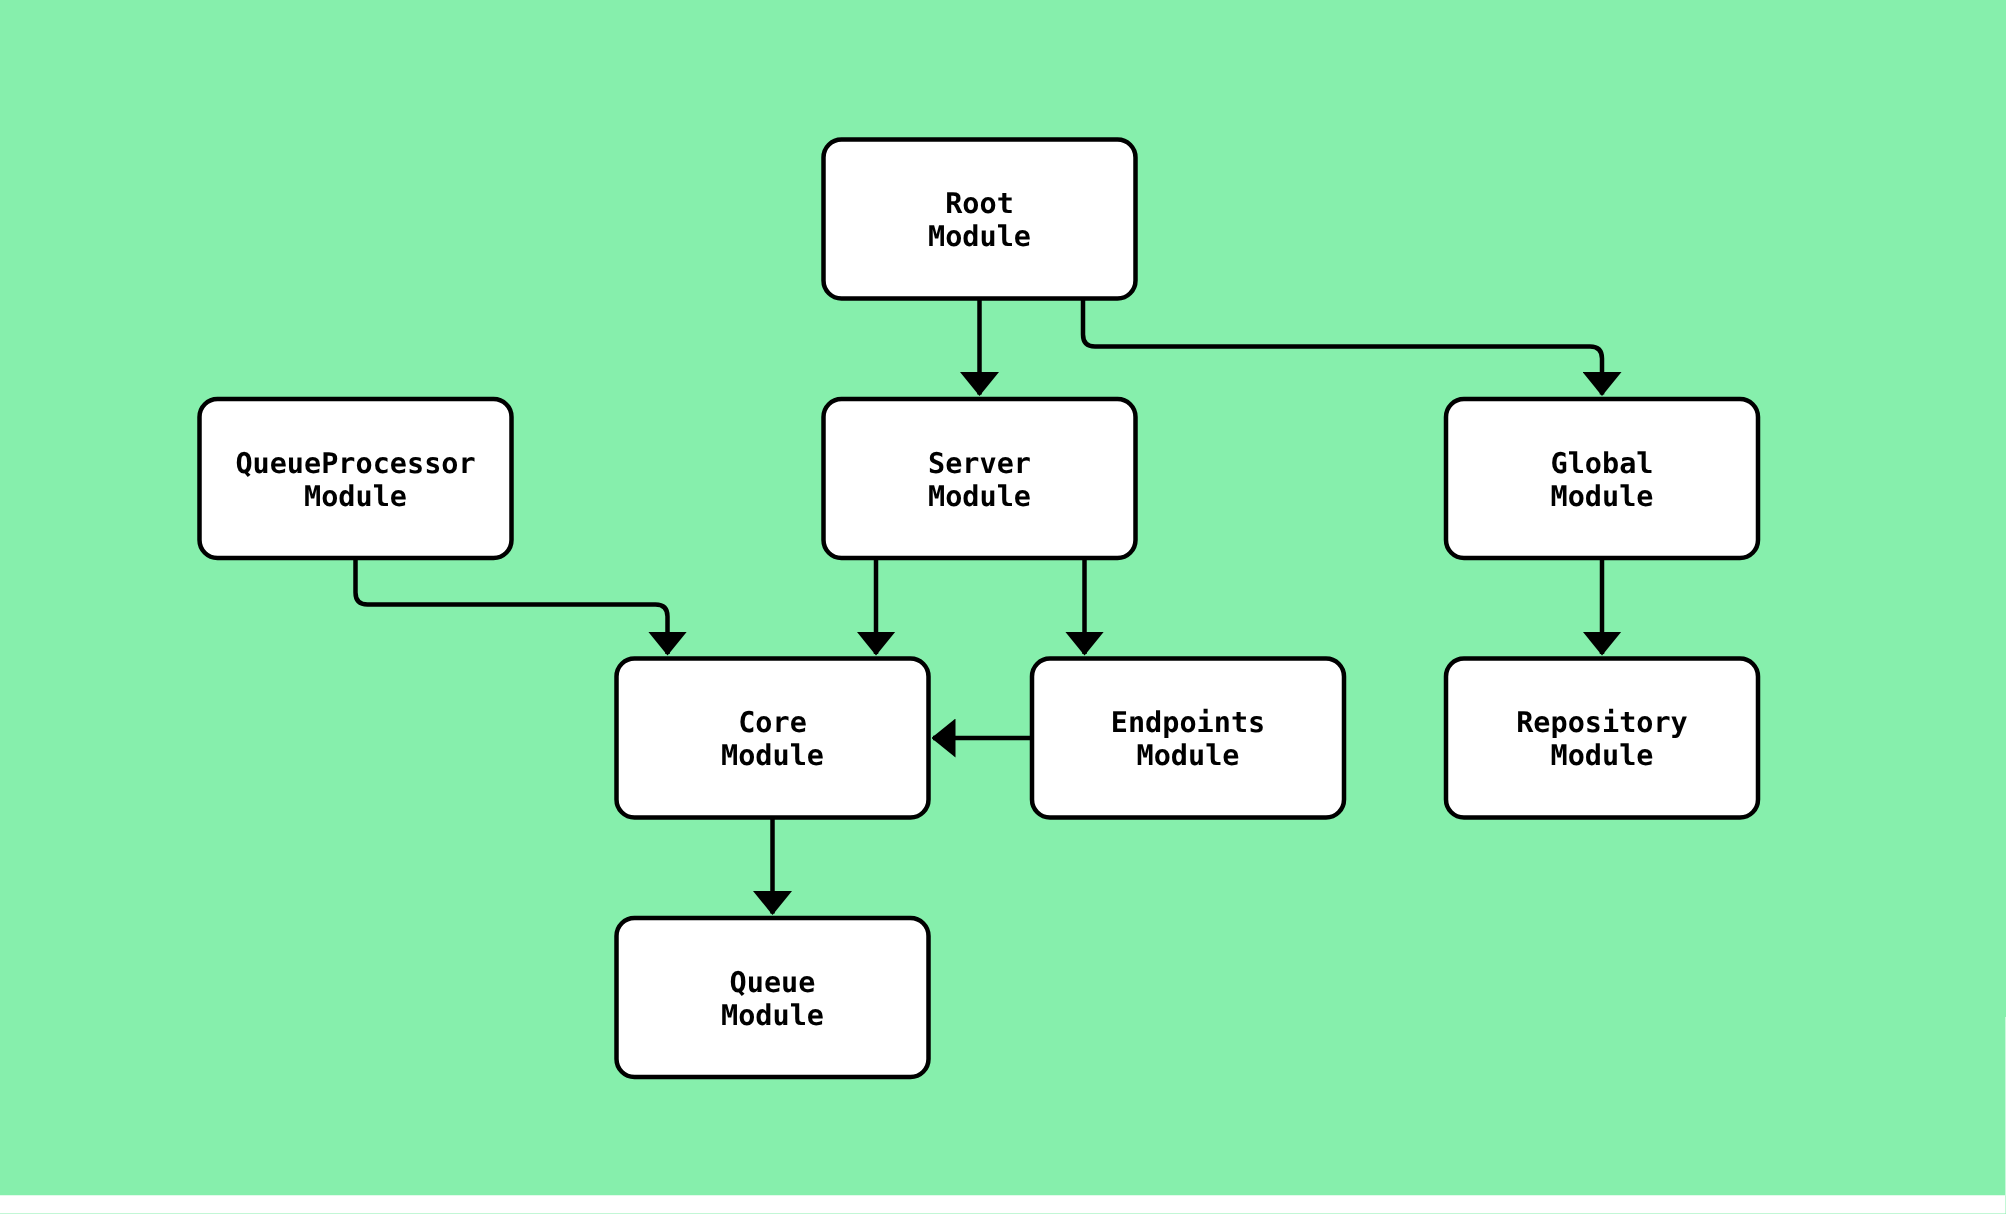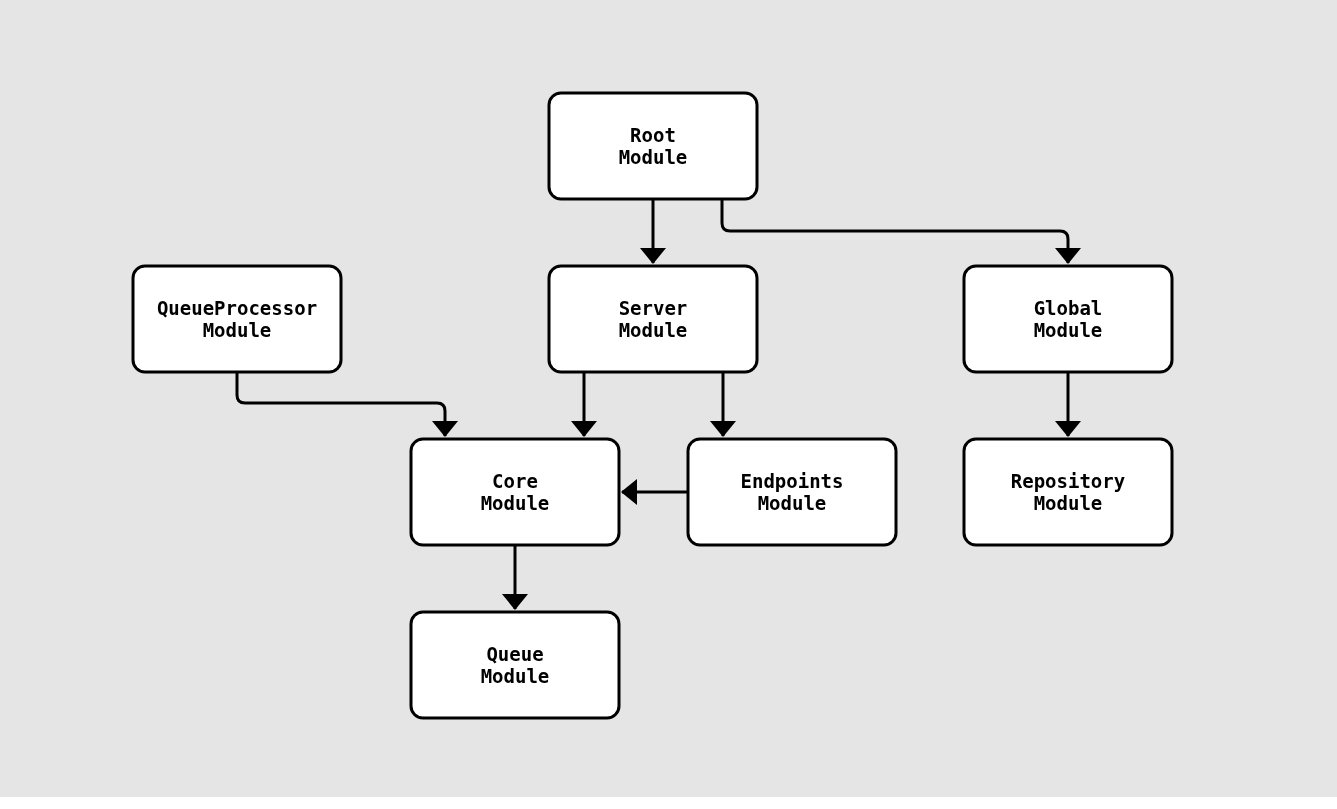--- a/index.html
+++ b/index.html
@@ -4,21 +4,21 @@
 <style>
   html, body {
     margin: 0;
     padding: 0;
     background: #ffffff;
   }
   .stage {
     position: relative;
     width: 1337px;
     height: 797px;
-    background: #e5e5e5;
+    background: #86efac;
     overflow: hidden;
     font-family: "DejaVu Sans Mono", "Liberation Mono", monospace;
   }
   svg { display: block; }
   .node-box {
     fill: #ffffff;
     stroke: #000000;
     stroke-width: 3;
   }
   .node-label {

